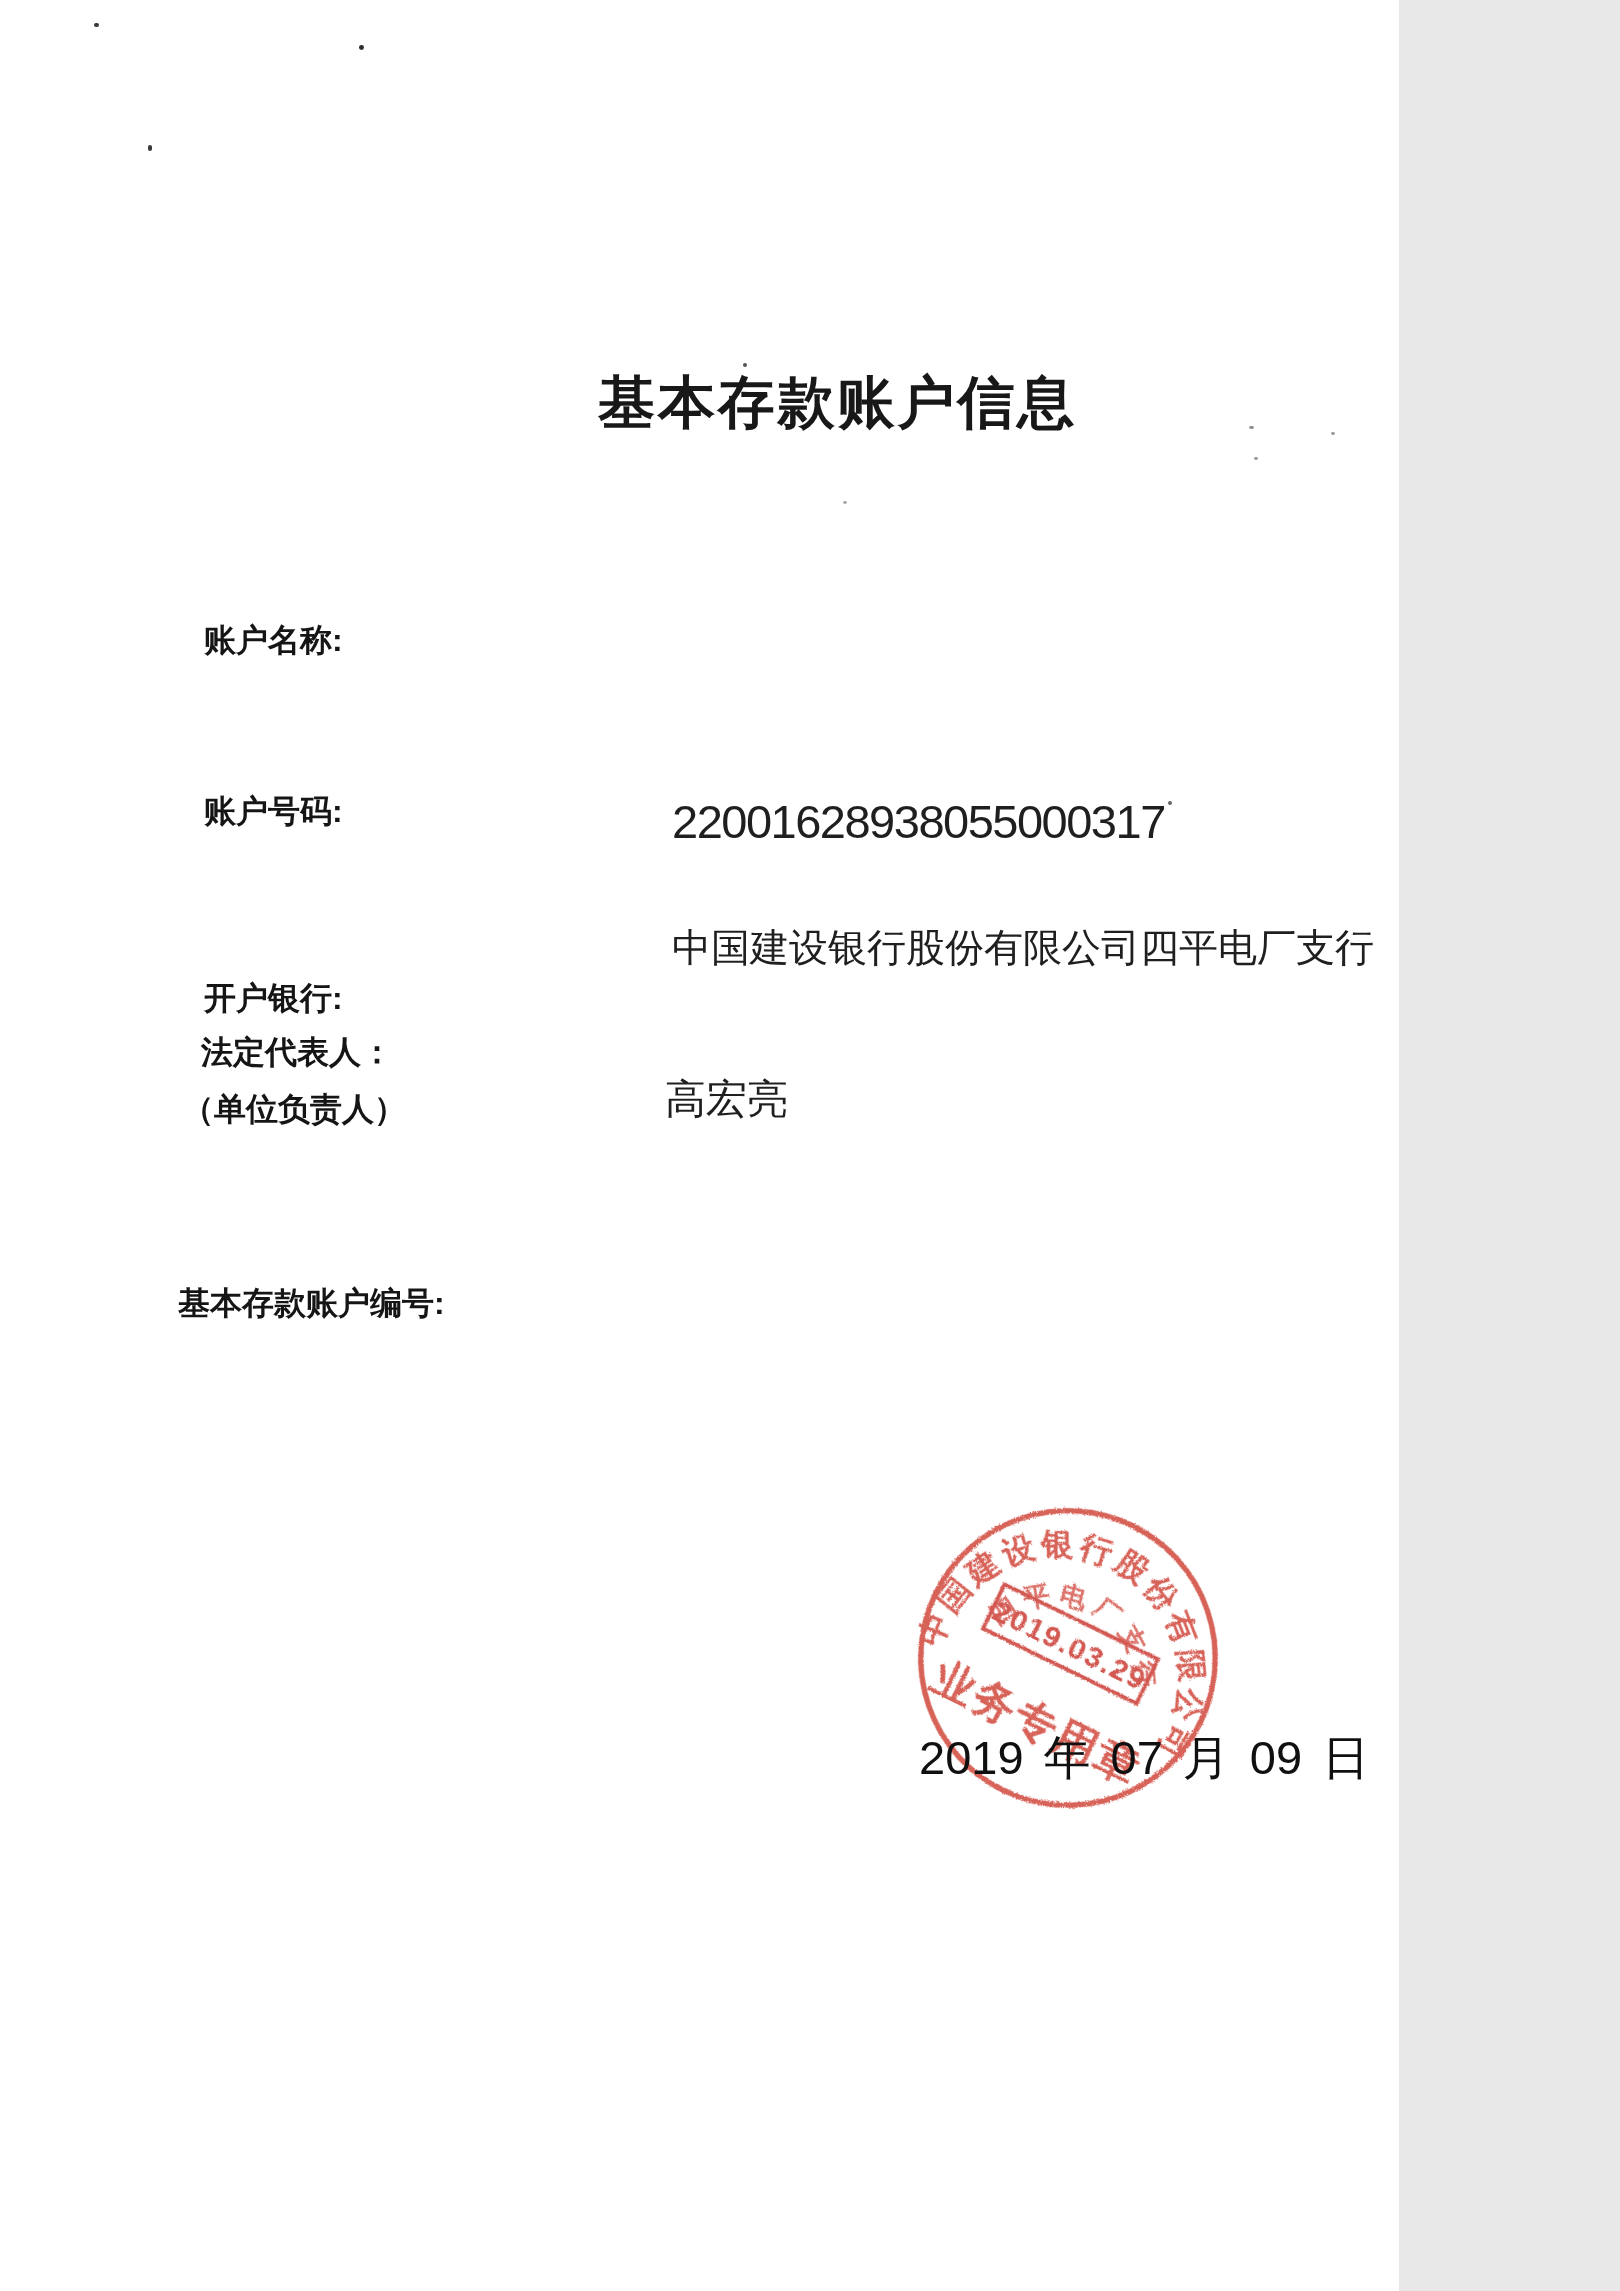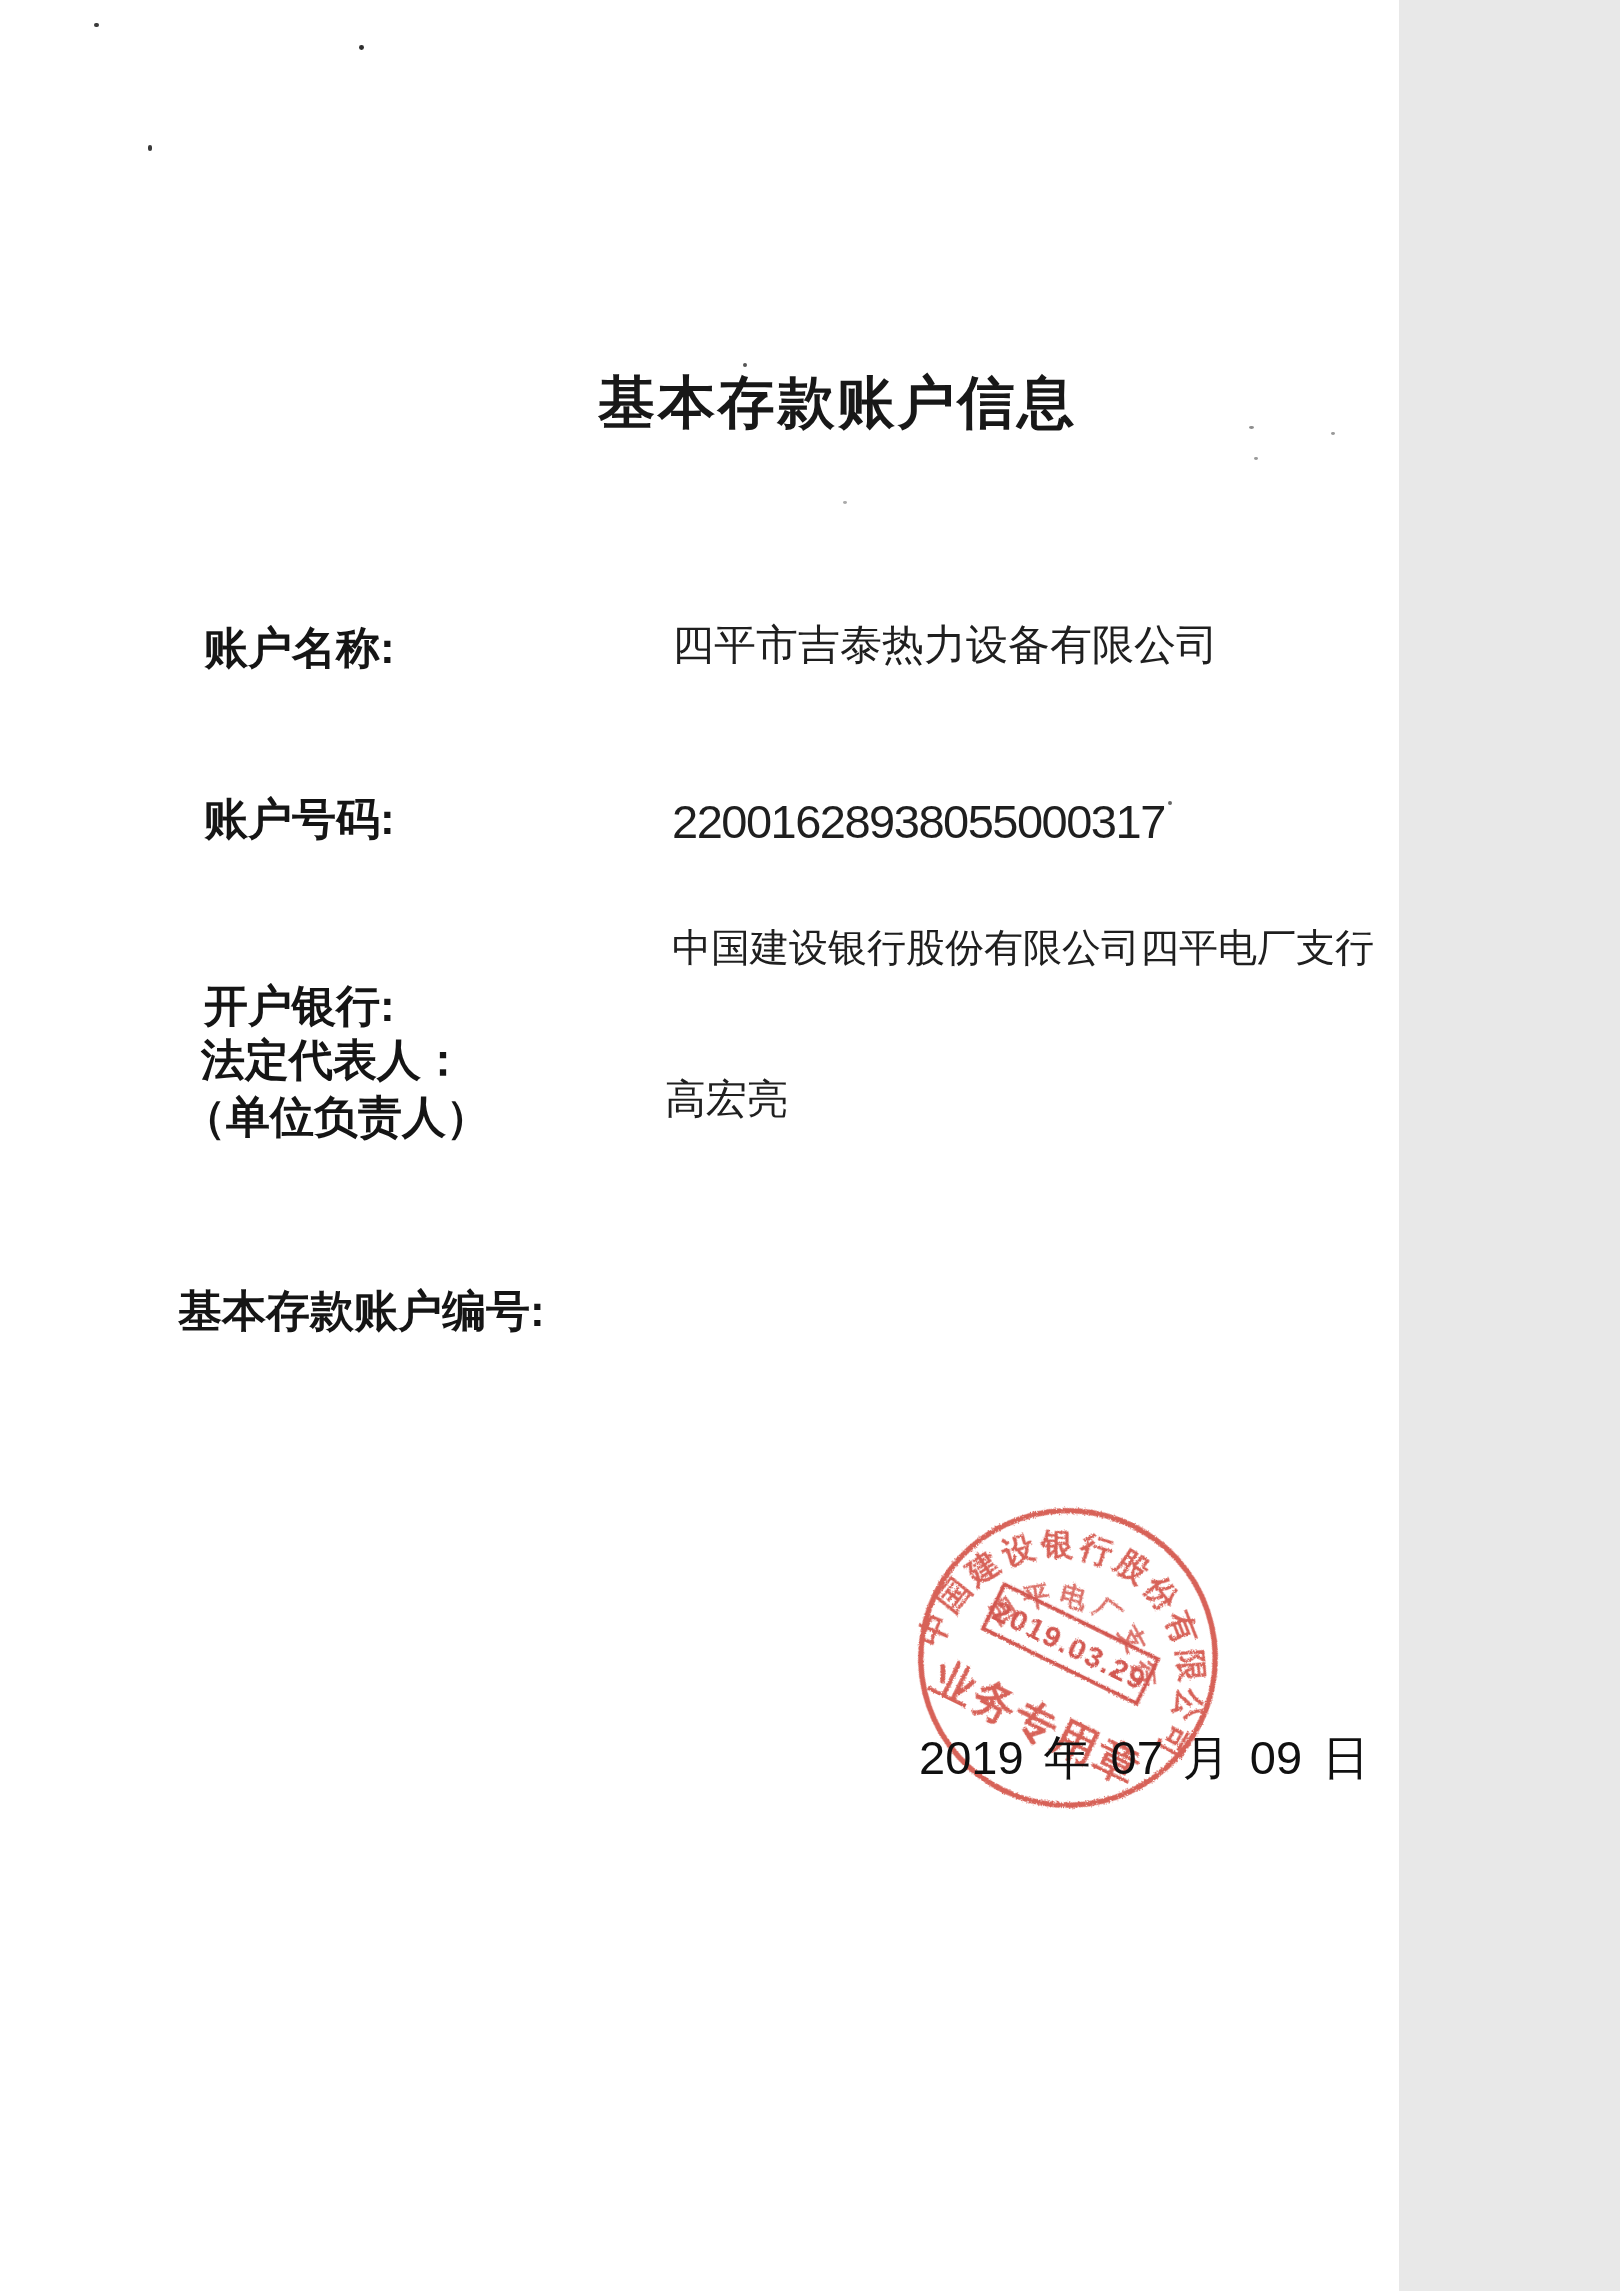--- a/index.html
+++ b/index.html
@@ -19,21 +19,21 @@
   .doc-title{
     left:598px;top:365px;
     font-family:"DejaVu Serif","Liberation Serif",serif;
     font-weight:700;
     font-size:57px;
     letter-spacing:2.9px;
     color:#181818;
   }
   .f-label{
     font-weight:700;
-    font-size:44px;
+    font-size:32px;
     color:#151515;
   }
   .f-value{
     font-weight:500;
     font-size:42px;
     color:#1f1f1f;
   }
   .num{
     font-family:Liberation Sans, sans-serif;
     font-size:47px;
@@ -79,21 +79,20 @@
   .ink-blot{left:1433px;top:2041px;width:69px;height:84px;}
 </style>
 </head>
 <body>
 
 <div class="page">
 
   <div class="abs doc-title">基本存款账户信息</div>
 
   <div class="abs f-label r1l">账户名称:</div>
-  <div class="abs f-value r1v">四平市吉泰热力设备有限公司</div>
 
   <div class="abs f-label r2l">账户号码:</div>
   <div class="abs f-value num r2v">22001628938055000317</div>
 
   <div class="abs f-label r3l">开户银行:</div>
   <div class="abs f-value r3v">中国建设银行股份有限公司四平电厂支行</div>
 
   <div class="abs f-label r4l1">法定代表人：</div>
   <div class="abs f-label r4l2">（单位负责人）</div>
   <div class="abs f-value r4v">高宏亮</div>

